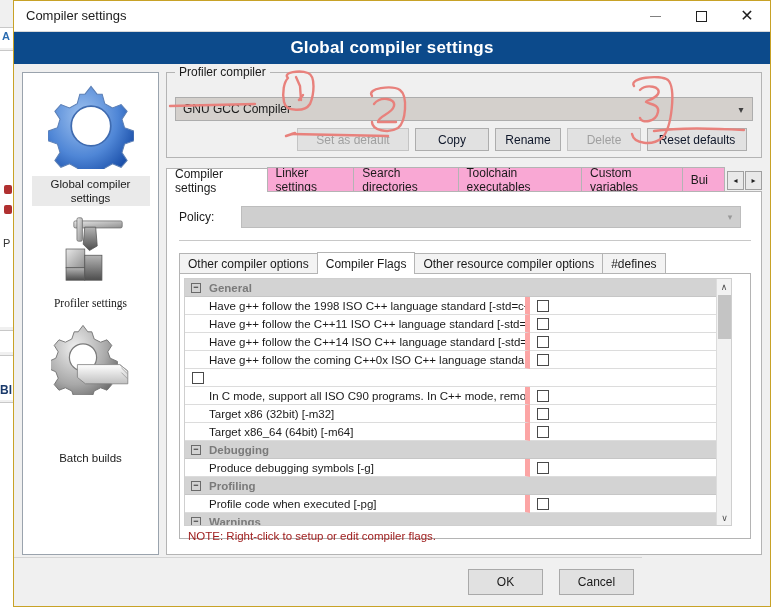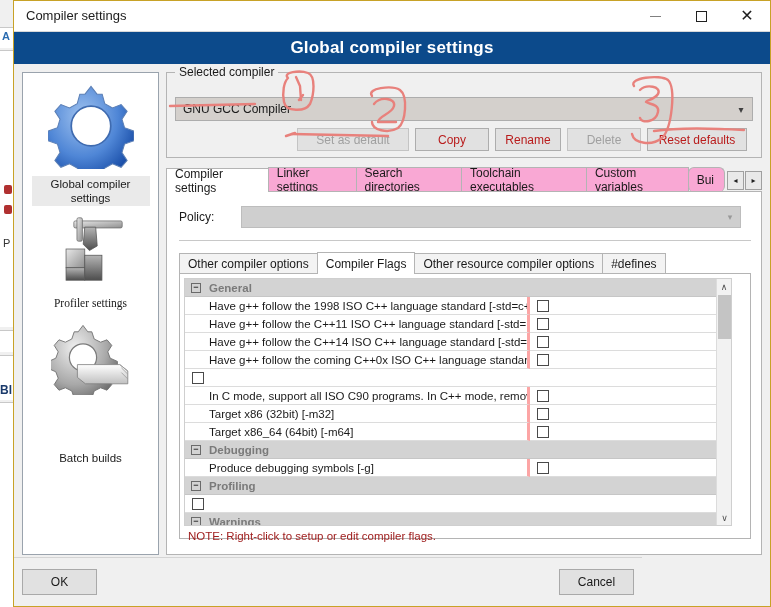--- a/index.html
+++ b/index.html
@@ -137,21 +137,21 @@
   }
   #btn-row {
     position: absolute; left: 2px; top: 55px;
     width: 578px; height: 23px;
     display: flex; justify-content: flex-end;
   }
   .dlg-btn {
     height: 23px;
     border: 1px solid #adadad;
     background: #e1e1e1;
-    font-size: 12px; color: #b91c1c;
+    font-size: 12px; color: #0f172a;
     display: flex; align-items: center; justify-content: center;
     margin-left: 6px;
     padding: 0 10px;
     font-family: "Liberation Sans", sans-serif;
   }
   .dlg-btn.disabled {
     color: #a0a0a0; background: #e1e1e1; border-color: #c4c4c4;
   }
   .dlg-btn.w1 { width: 112px; }
   .dlg-btn.w2 { width: 74px; }
@@ -247,21 +247,21 @@
     width: 10px; height: 10px; border: 1px solid #6a6a6a;
     margin-left: 6px; margin-right: 8px;
     display: flex; align-items: center; justify-content: center;
     font-size: 9px; line-height: 9px; color: #303030; background: #d3d3d3;
   }
   .fl-label {
     width: 345px; font-size: 11.5px; color: #1a1a1a;
     display: flex; align-items: center;
     padding-left: 24px;
     border-bottom: 1px solid #dcdcdc;
-    border-right: 3px solid #fca5a5;
+    border-right: 5px solid #fca5a5;
     white-space: nowrap; overflow: hidden;
   }
   .fl-check {
     flex: 1; display: flex; align-items: center;
     padding-left: 7px;
     border-bottom: 1px solid #dcdcdc;
   }
   .cbx {
     width: 12px; height: 12px;
     border: 1px solid #4a4a4a; background: #ffffff;
@@ -284,21 +284,21 @@
   #note {
     position: absolute; left: 8px; top: 256px;
     font-size: 11.5px; color: #a02020;
   }
 
   
   #bottombar {
     position: absolute; left: 0; bottom: 0; width: 628px; height: 48px;
     border-top: 1px solid #d4d4d4;
     background: #f0f0f0;
-    display: flex; align-items: center; justify-content: space-between;
+    display: flex; align-items: center; justify-content: flex-end;
   }
   .bb-btn {
     width: 75px; height: 26px;
     border: 1px solid #a9a9a9; background: #e1e1e1;
     font-size: 12px; color: #1a1a1a;
     display: flex; align-items: center; justify-content: center;
     margin: 0 8px;
   }
 
   
@@ -408,21 +408,21 @@
             <path d="M86 52 L96 60 M88 56 L96 64 M88 62 L96 70" stroke="#9a9a9a" fill="none"></path>
           </svg>
         </span>
         <span class="side-label">Batch builds</span>
       </div>
     </div>
 
     <div id="content">
 
       <div id="grp-compiler">
-        <div class="grp-title">Selected compiler</div>
+        <div class="grp-title">Profiler compiler</div>
 
         <div id="compiler-select">
           <span class="sel-value">GNU GCC Compiler</span>
           <span class="chev">▾</span>
         </div>
 
         <div id="btn-row">
           <div class="dlg-btn w1 disabled">Set as default</div>
           <div class="dlg-btn w2">Copy</div>
           <div class="dlg-btn w3">Rename</div>
@@ -430,21 +430,21 @@
           <div class="dlg-btn w5">Reset defaults</div>
         </div>
       </div>
 
       <div id="tabstrip">
         <div class="otab active">Compiler settings</div>
         <div class="otab">Linker settings</div>
         <div class="otab">Search directories</div>
         <div class="otab">Toolchain executables</div>
         <div class="otab">Custom variables</div>
-        <div class="otab" style="padding-right:10px;border-radius:6px;">Bui</div>
+        <div class="otab" style="padding-right:16px;">Bui</div>
         <div class="tab-arrows">
           <div class="tab-arrow">◂</div>
           <div class="tab-arrow">▸</div>
         </div>
       </div>
 
       <div id="tabpage">
 
         <div id="policy-row">
           <span class="policy-label">Policy:</span>
@@ -534,20 +534,21 @@
                 </div>
             </div>
 
             <div class="fl-row">
               <div class="fl-group">
                 <span class="expander">−</span>
                 <span>Profiling</span>
               </div>
             </div>
             <div class="fl-row">
+              <div class="fl-label">Profile code when executed  [-pg]</div>
               <div class="fl-check">
                   <span class="cbx"></span>
                 </div>
             </div>
 
             <div class="fl-row">
               <div class="fl-group">
                 <span class="expander">−</span>
                 <span>Warnings</span>
               </div>

